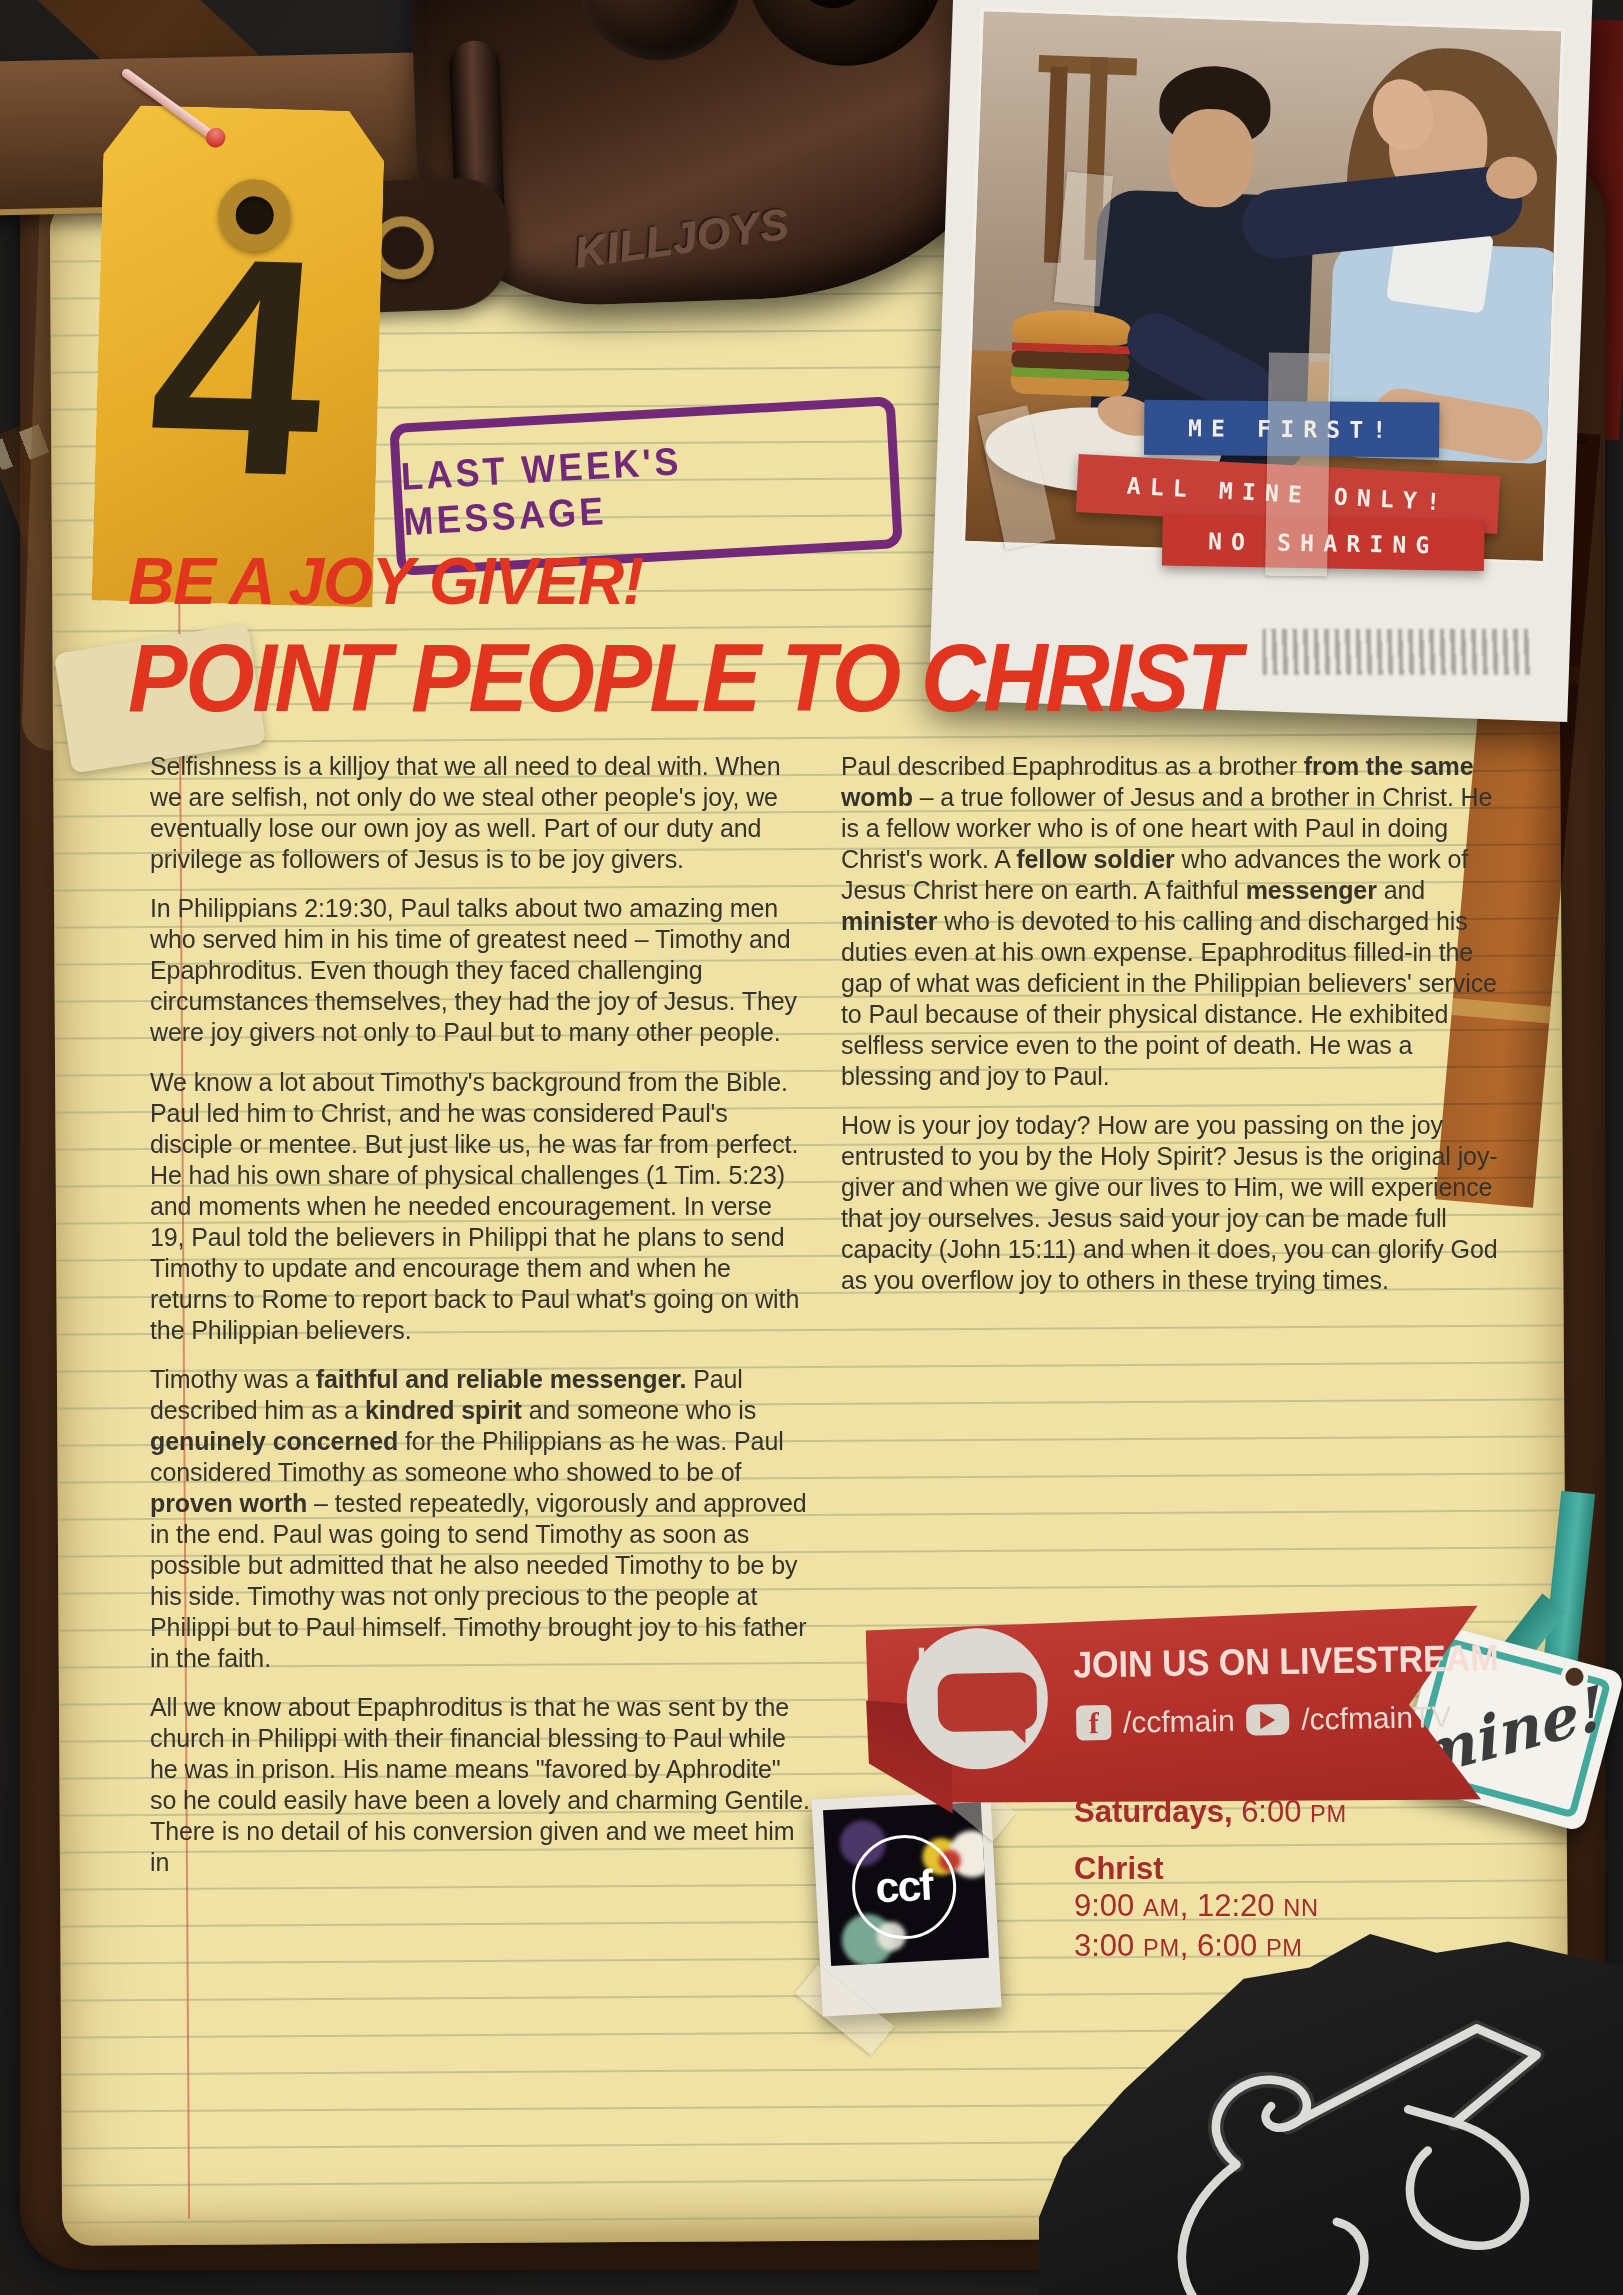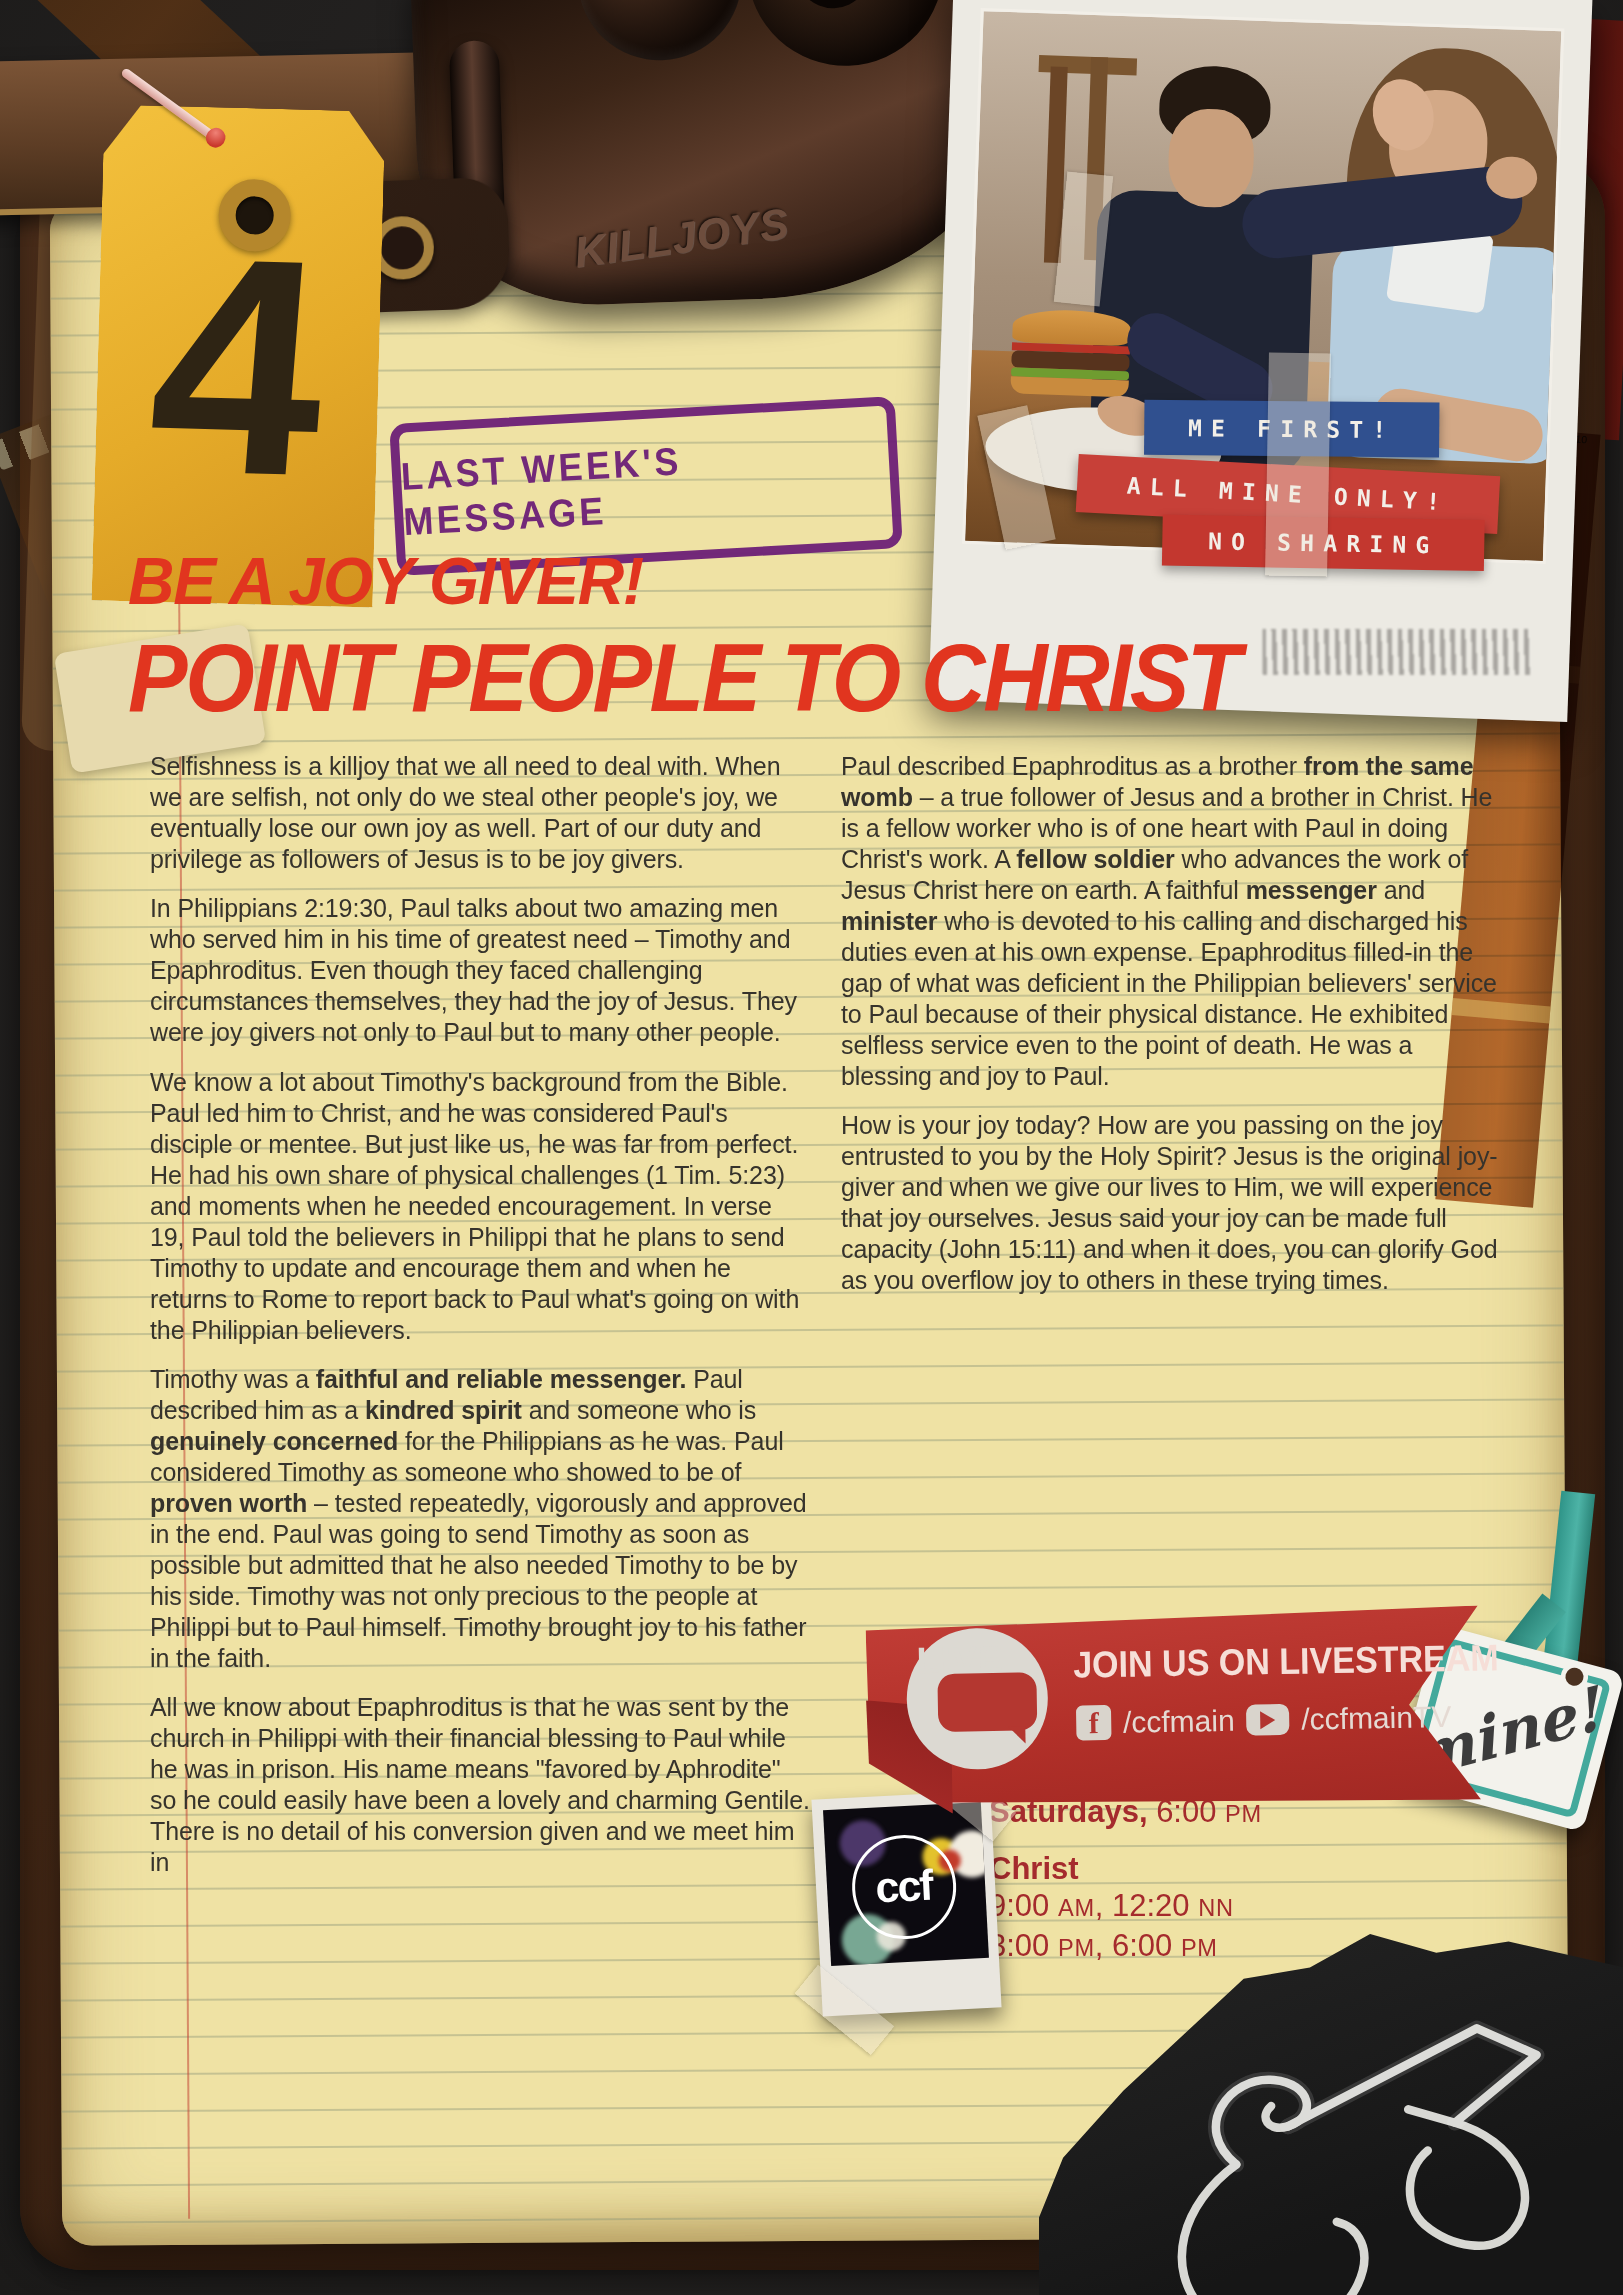--- a/index.html
+++ b/index.html
@@ -165,21 +165,21 @@
   #ls-head{position:absolute;left:226px;top:36px;font-size:37px;font-weight:900;color:#f6ded7;
         letter-spacing:0;transform:scaleX(.92);transform-origin:left;white-space:nowrap;}
   #ls-social{position:absolute;left:228px;top:97px;display:flex;align-items:center;gap:11.8px;}
   .fb-icon{width:35px;height:35px;border-radius:6.5px;background:#d9d4cc;display:flex;align-items:center;justify-content:center;
         font-weight:bold;font-size:30px;color:#b23530;font-family:"Liberation Serif",serif;}
   .yt-icon{width:43px;height:31px;border-radius:9.2px;background:#d9d4cc;display:flex;align-items:center;justify-content:center;}
   .yt-icon i{display:block;width:0;height:0;border-left:15.7px solid #b23530;border-top:9.2px solid transparent;border-bottom:9.2px solid transparent;}
   .handle{font-size:30px;color:#e5dad3;}
 
   
-  #schedule{left:989px;top:1793px;z-index:10;color:#a52b2d;font-size:31px;line-height:37px;}
+  #schedule{left:1074px;top:1793px;z-index:10;color:#a52b2d;font-size:31px;line-height:37px;}
   #schedule .b{font-weight:bold;}
   #schedule .sm{font-size:23.6px;letter-spacing:0.7px;}
   #schedule .gap{height:17px;}
 
   
   #ccf{left:817px;top:1795px;width:179px;height:217px;z-index:10;transform:rotate(-3deg);
         background:#e9e6df;box-shadow:0 10.5px 19.6px rgba(0,0,0,.45);}
   #ccf .photo{position:absolute;left:10.5px;top:10.5px;right:10.5px;height:156px;background:#0c0a10;overflow:hidden;}
   #ccf .bokeh{position:absolute;border-radius:50%;filter:blur(2px);}
   #ccf .circle{position:absolute;left:50%;top:50%;width:98px;height:98px;margin:-49px 0 0 -54px;

